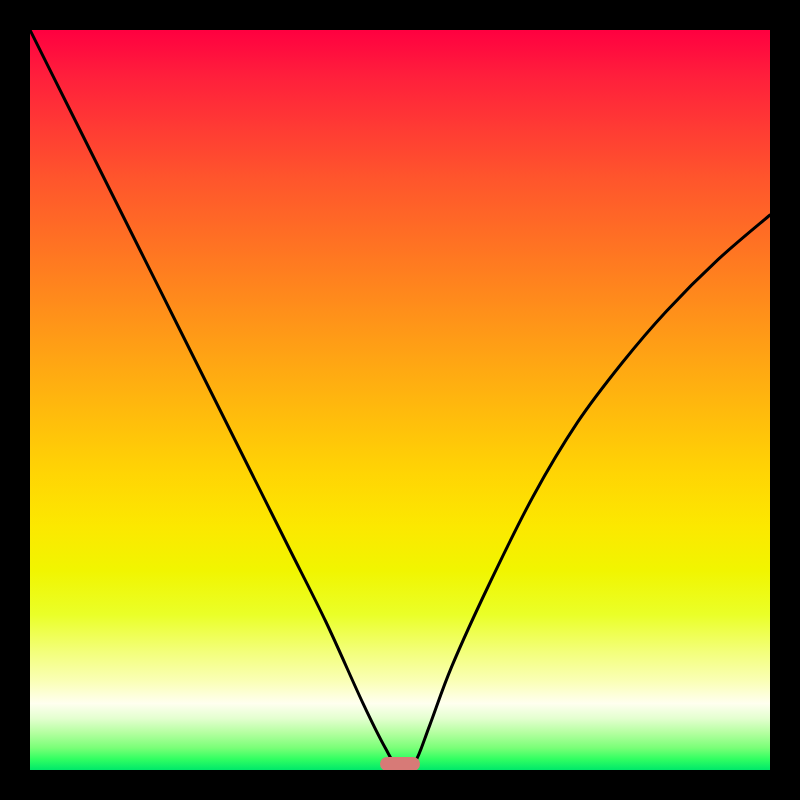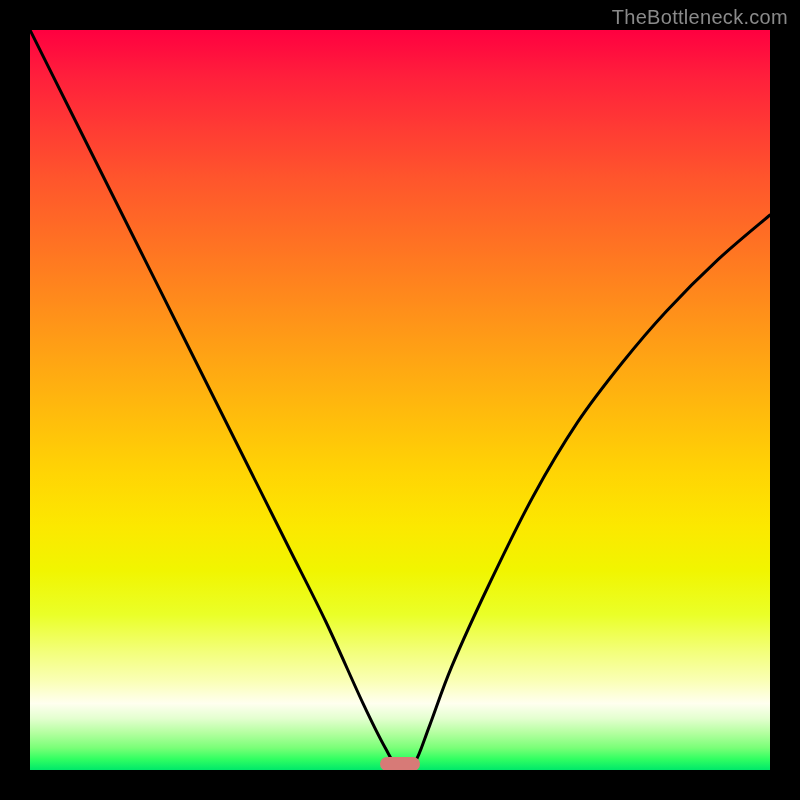--- a/index.html
+++ b/index.html
@@ -84,14 +84,13 @@
 <body>
 
 <div class="frame">
   <div class="plot-region">
     <div class="gradient-bg"></div>
     <svg class="curve-svg" viewBox="0 0 740 740" preserveAspectRatio="none">
       <path id="curve-path" fill="none" stroke="#000" stroke-width="3" stroke-linecap="round" d="M 0.00 0.00 C 6.17 12.33, 24.67 49.33, 37.00 74.00 C 49.33 98.67, 61.67 123.33, 74.00 148.00 C 86.33 172.67, 98.67 197.33, 111.00 222.00 C 123.33 246.67, 135.67 271.33, 148.00 296.00 C 160.33 320.67, 172.67 345.33, 185.00 370.00 C 197.33 394.67, 209.67 419.33, 222.00 444.00 C 234.33 468.67, 246.67 493.33, 259.00 518.00 C 271.33 542.67, 283.67 566.10, 296.00 592.00 C 308.33 617.90, 323.13 652.43, 333.00 673.40 C 342.87 694.37, 349.03 706.70, 355.20 717.80 C 361.37 728.90, 365.07 737.53, 370.00 740.00 C 374.93 742.47, 379.87 740.00, 384.80 732.60 C 389.73 725.20, 393.43 711.63, 399.60 695.60 C 405.77 679.57, 411.93 659.83, 421.80 636.40 C 431.67 612.97, 445.23 583.37, 458.80 555.00 C 472.37 526.63, 488.40 493.33, 503.20 466.20 C 518.00 439.07, 532.80 414.40, 547.60 392.20 C 562.40 370.00, 577.20 351.50, 592.00 333.00 C 606.80 314.50, 620.37 298.47, 636.40 281.20 C 652.43 263.93, 670.93 245.43, 688.20 229.40 C 705.47 213.37, 731.37 192.40, 740.00 185.00 "></path>
     </svg>
     <div id="marker" class="marker" style="left: 370px; top: 734.08px;"></div>
   </div>
-  <div class="watermark">TheBottleneck.com</div>
 </div>
 
 </body></html>

